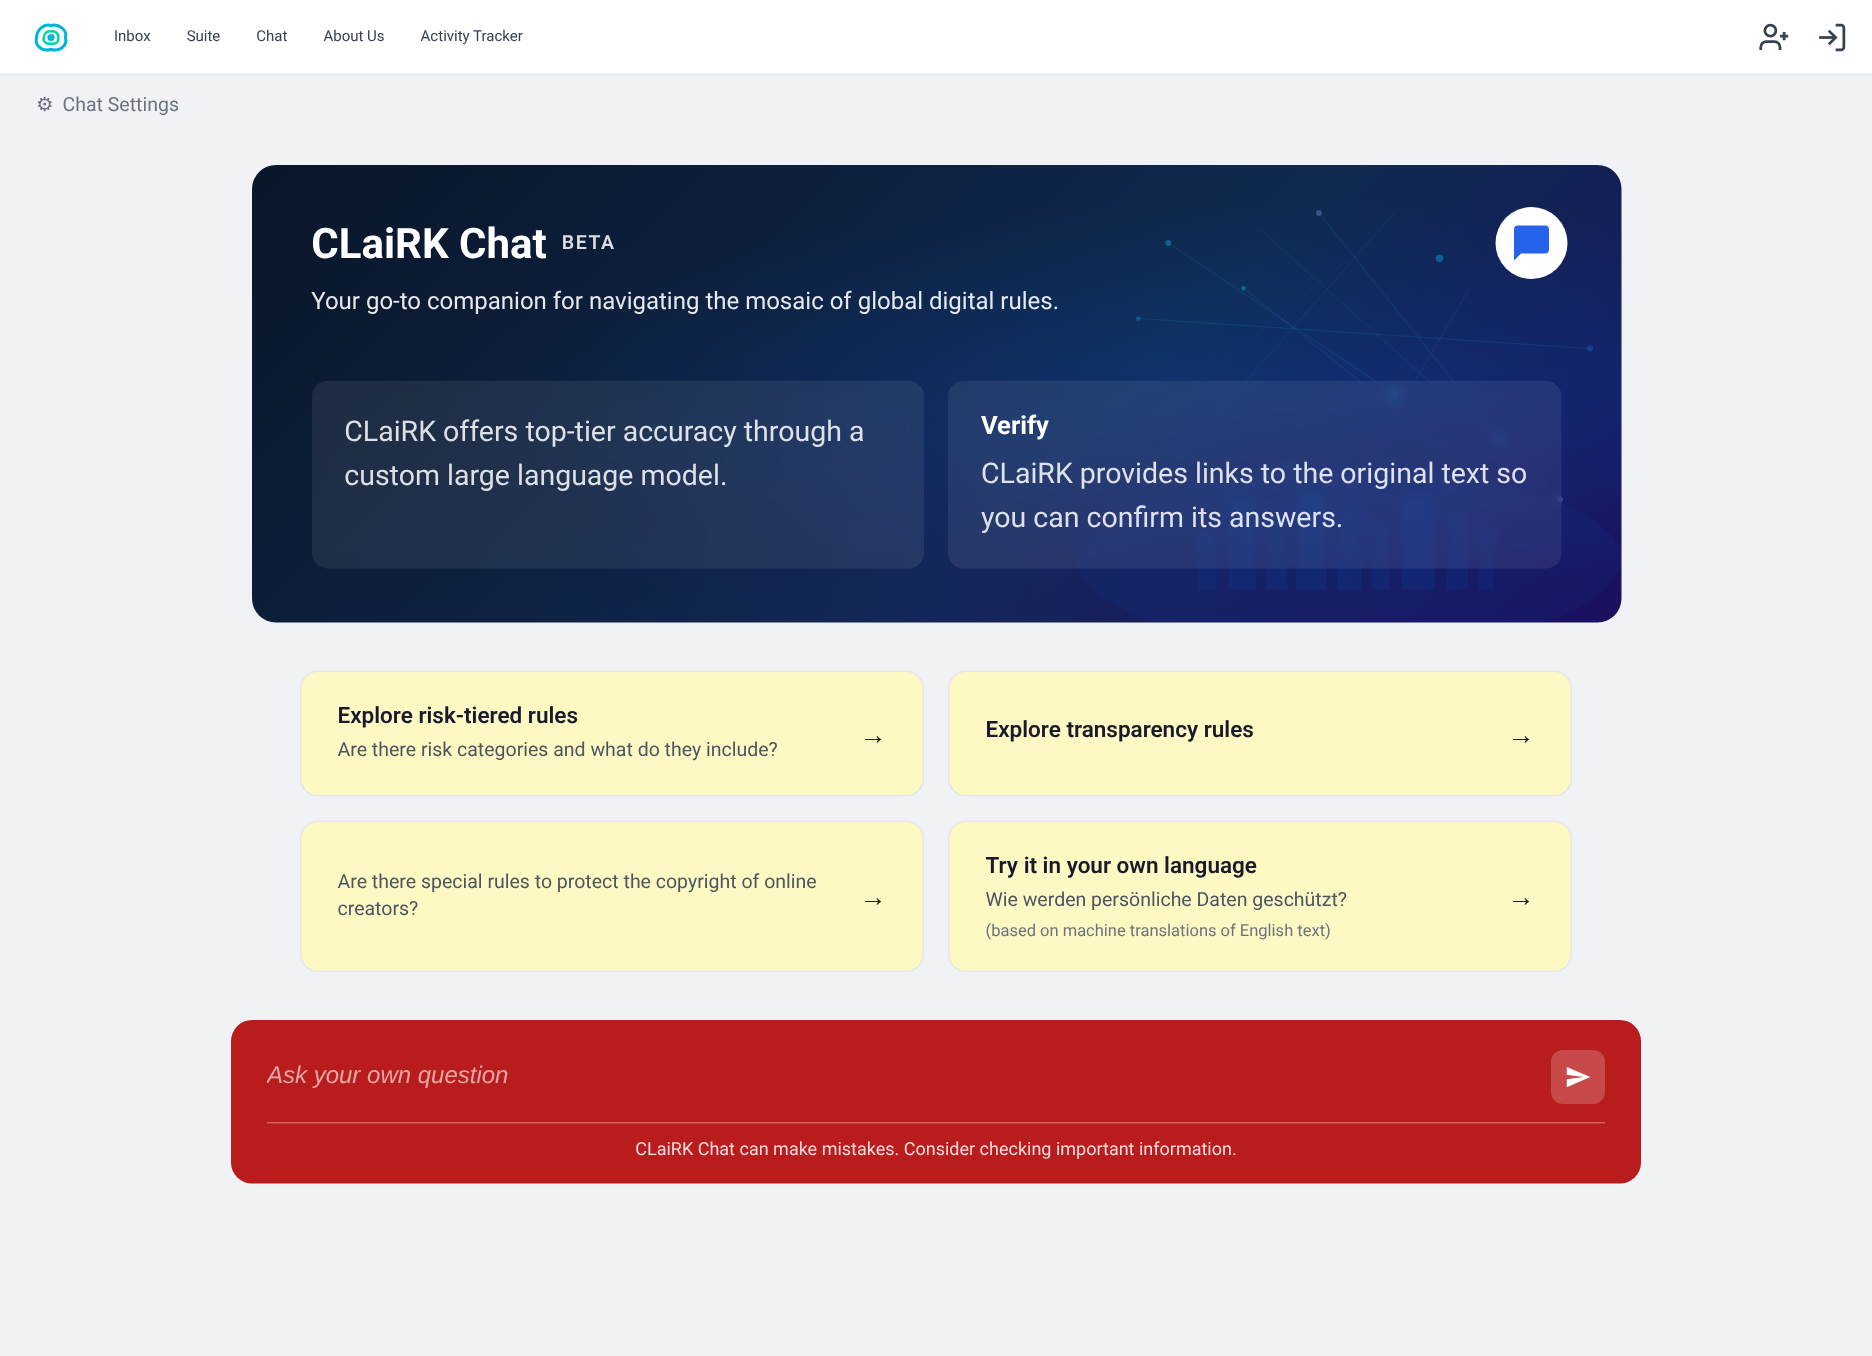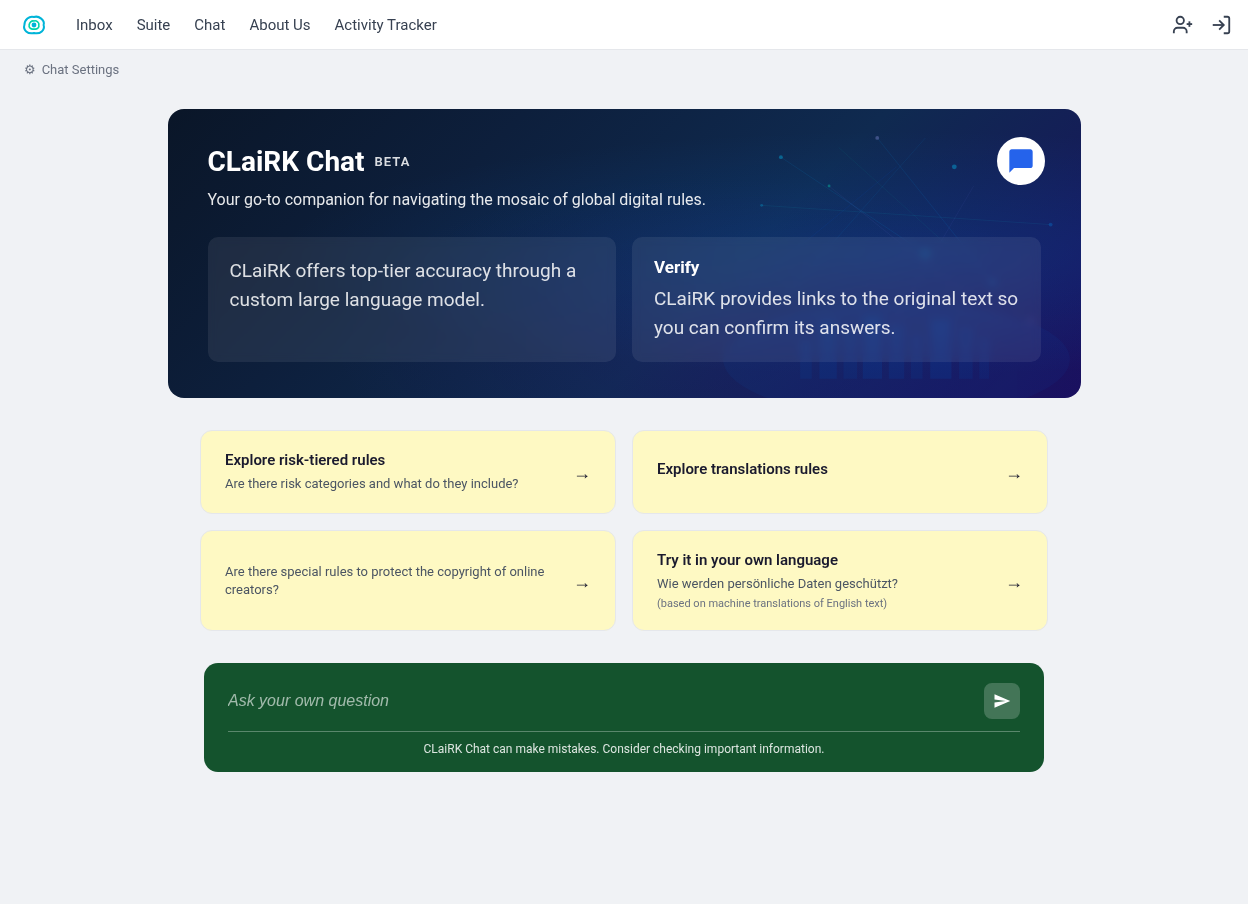--- a/index.html
+++ b/index.html
@@ -28,21 +28,21 @@
       justify-content: center;
       flex-shrink: 0;
     }
     .nav-logo svg { width: 32px; height: 32px; }
     .nav-links {
       display: flex;
       gap: 24px;
       flex: 1;
     }
     .nav-link {
-      font-size: 15px;
+      font-size: 10px;
       color: #374151;
       text-decoration: none;
       cursor: pointer;
       padding: 4px 0;
     }
     .nav-actions {
       display: flex;
       gap: 16px;
       align-items: center;
     }
@@ -104,21 +104,21 @@
     .hero-title-main { font-weight: 700; }
     .hero-beta {
       font-size: 13px;
       font-weight: 600;
       letter-spacing: 0.08em;
       opacity: 0.85;
     }
     .hero-subtitle {
       font-size: 16px;
       opacity: 0.9;
-      margin-bottom: 28px;
+      margin-bottom: 44px;
     }
     .hero-chat-icon {
       position: absolute;
       top: 28px;
       right: 36px;
       width: 48px;
       height: 48px;
       background: white;
       border-radius: 50%;
       display: flex;
@@ -186,22 +186,22 @@
     }
     .arrow-icon {
       color: #1a1a2e;
       font-size: 18px;
       flex-shrink: 0;
       margin-top: 2px;
     }
 
     
     .chat-input-container {
-      width: 840px;
-      background: #14532d;
+      width: 940px;
+      background: #b91c1c;
       border-radius: 14px;
       padding: 20px 24px 16px;
     }
     .chat-input-row {
       display: flex;
       align-items: center;
       gap: 12px;
       padding-bottom: 12px;
       border-bottom: 1px solid rgba(255,255,255,0.3);
     }
@@ -360,21 +360,21 @@
   <div class="suggestions-grid">
     <div class="suggestion-card">
       <div class="suggestion-text">
         <div class="suggestion-title">Explore risk-tiered rules</div>
         <div class="suggestion-desc">Are there risk categories and what do they include?</div>
       </div>
       <span class="arrow-icon">→</span>
     </div>
     <div class="suggestion-card">
       <div class="suggestion-text">
-        <div class="suggestion-title">Explore translations rules</div>
+        <div class="suggestion-title">Explore transparency rules</div>
       </div>
       <span class="arrow-icon">→</span>
     </div>
     <div class="suggestion-card">
       <div class="suggestion-text">
         <div class="suggestion-desc">Are there special rules to protect the copyright of online creators?</div>
       </div>
       <span class="arrow-icon">→</span>
     </div>
     <div class="suggestion-card">

